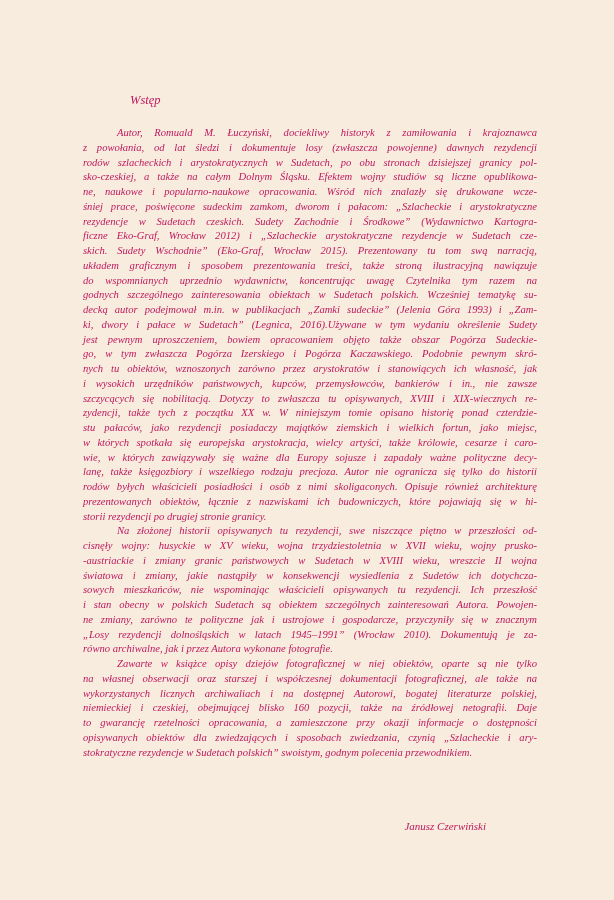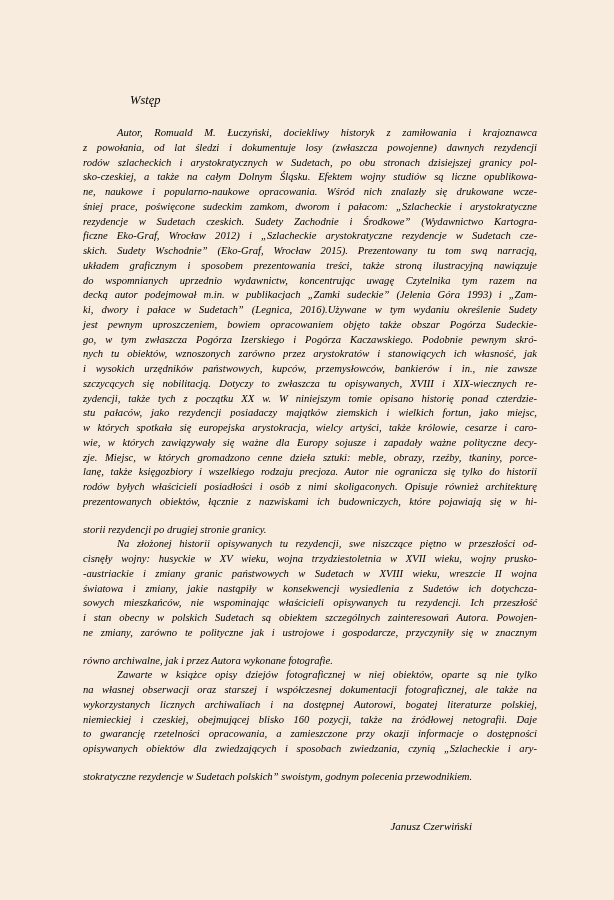--- a/index.html
+++ b/index.html
@@ -7,21 +7,21 @@
     padding: 0;
     background: #f8ecdf;
   }
   .page {
     position: relative;
     width: 614px;
     height: 900px;
     background: #f8ecdf;
     font-family: "Liberation Serif", "DejaVu Serif", serif;
     font-style: italic;
-    color: #000000;
+    color: #be185d;
     overflow: hidden;
   }
   .chapter-title {
     position: absolute;
     left: 130px;
     top: 93px;
     font-size: 12.5px;
     font-weight: normal;
     margin: 0;
   }
@@ -37,69 +37,69 @@
     text-align: justify;
     text-align-last: justify;
     height: 14.75px;
     overflow: visible;
   }
   .line.first {
     text-indent: 34px;
   }
   .line.last {
     text-align-last: left;
-    margin-top: 13px;
   }
   .signature {
     position: absolute;
     top: 820px;
-    right: 142px;
+    right: 128px;
     font-size: 11px;
   }
 </style>
 </head>
 <body>
 
 <div class="page">
   <h1 class="chapter-title">Wstęp</h1>
   <div class="body-text" id="body-text">
       <div class="line first">Autor, Romuald M. Łuczyński, dociekliwy historyk z zamiłowania i krajoznawca</div>
       <div class="line">z powołania, od lat śledzi i dokumentuje losy (zwłaszcza powojenne) dawnych rezydencji</div>
       <div class="line">rodów szlacheckich i arystokratycznych w Sudetach, po obu stronach dzisiejszej granicy pol-</div>
       <div class="line">sko-czeskiej, a także na całym Dolnym Śląsku. Efektem wojny studiów są liczne opublikowa-</div>
       <div class="line">ne, naukowe i popularno-naukowe opracowania. Wśród nich znalazły się drukowane wcze-</div>
       <div class="line">śniej prace, poświęcone sudeckim zamkom, dworom i pałacom: „Szlacheckie i arystokratyczne</div>
       <div class="line">rezydencje w Sudetach czeskich. Sudety Zachodnie i Środkowe” (Wydawnictwo Kartogra-</div>
       <div class="line">ficzne Eko-Graf, Wrocław 2012) i „Szlacheckie arystokratyczne rezydencje w Sudetach cze-</div>
       <div class="line">skich. Sudety Wschodnie” (Eko-Graf, Wrocław 2015). Prezentowany tu tom swą narracją,</div>
       <div class="line">układem graficznym i sposobem prezentowania treści, także stroną ilustracyjną nawiązuje</div>
       <div class="line">do wspomnianych uprzednio wydawnictw, koncentrując uwagę Czytelnika tym razem na</div>
+      <div class="line">godnych szczególnego zainteresowania obiektach w Sudetach polskich. Wcześniej tematykę su-</div>
       <div class="line">decką autor podejmował m.in. w publikacjach „Zamki sudeckie” (Jelenia Góra 1993) i „Zam-</div>
       <div class="line">ki, dwory i pałace w Sudetach” (Legnica, 2016).Używane w tym wydaniu określenie Sudety</div>
       <div class="line">jest pewnym uproszczeniem, bowiem opracowaniem objęto także obszar Pogórza Sudeckie-</div>
       <div class="line">go, w tym zwłaszcza Pogórza Izerskiego i Pogórza Kaczawskiego. Podobnie pewnym skró-</div>
       <div class="line">nych tu obiektów, wznoszonych zarówno przez arystokratów i stanowiących ich własność, jak</div>
       <div class="line">i wysokich urzędników państwowych, kupców, przemysłowców, bankierów i in., nie zawsze</div>
       <div class="line">szczycących się nobilitacją. Dotyczy to zwłaszcza tu opisywanych, XVIII i XIX-wiecznych re-</div>
       <div class="line">zydencji, także tych z początku XX w. W niniejszym tomie opisano historię ponad czterdzie-</div>
       <div class="line">stu pałaców, jako rezydencji posiadaczy majątków ziemskich i wielkich fortun, jako miejsc,</div>
       <div class="line">w których spotkała się europejska arystokracja, wielcy artyści, także królowie, cesarze i caro-</div>
       <div class="line">wie, w których zawiązywały się ważne dla Europy sojusze i zapadały ważne polityczne decy-</div>
-      <div class="line">zje. Miejsc, w których gromadzono cenne dzieła sztuki: meble, obrazy, rzeźby, tkaniny, porce-</div>
       <div class="line">lanę, także księgozbiory i wszelkiego rodzaju precjoza. Autor nie ogranicza się tylko do historii</div>
       <div class="line">rodów byłych właścicieli posiadłości i osób z nimi skoligaconych. Opisuje również architekturę</div>
       <div class="line">prezentowanych obiektów, łącznie z nazwiskami ich budowniczych, które pojawiają się w hi-</div>
       <div class="line last">storii rezydencji po drugiej stronie granicy.</div>
       <div class="line first">Na złożonej historii opisywanych tu rezydencji, swe niszczące piętno w przeszłości od-</div>
       <div class="line">cisnęły wojny: husyckie w XV wieku, wojna trzydziestoletnia w XVII wieku, wojny prusko-</div>
       <div class="line">-austriackie i zmiany granic państwowych w Sudetach w XVIII wieku, wreszcie II wojna</div>
       <div class="line">światowa i zmiany, jakie nastąpiły w konsekwencji wysiedlenia z Sudetów ich dotychcza-</div>
       <div class="line">sowych mieszkańców, nie wspominając właścicieli opisywanych tu rezydencji. Ich przeszłość</div>
       <div class="line">i stan obecny w polskich Sudetach są obiektem szczególnych zainteresowań Autora. Powojen-</div>
       <div class="line">ne zmiany, zarówno te polityczne jak i ustrojowe i gospodarcze, przyczyniły się w znacznym</div>
+      <div class="line">„Losy rezydencji dolnośląskich w latach 1945–1991” (Wrocław 2010). Dokumentują je za-</div>
       <div class="line last">równo archiwalne, jak i przez Autora wykonane fotografie.</div>
       <div class="line first">Zawarte w książce opisy dziejów fotograficznej w niej obiektów, oparte są nie tylko</div>
       <div class="line">na własnej obserwacji oraz starszej i współczesnej dokumentacji fotograficznej, ale także na</div>
       <div class="line">wykorzystanych licznych archiwaliach i na dostępnej Autorowi, bogatej literaturze polskiej,</div>
       <div class="line">niemieckiej i czeskiej, obejmującej blisko 160 pozycji, także na źródłowej netografii. Daje</div>
       <div class="line">to gwarancję rzetelności opracowania, a zamieszczone przy okazji informacje o dostępności</div>
       <div class="line">opisywanych obiektów dla zwiedzających i sposobach zwiedzania, czynią „Szlacheckie i ary-</div>
       <div class="line last">stokratyczne rezydencje w Sudetach polskich” swoistym, godnym polecenia przewodnikiem.</div>
     </div>
   <div class="signature">Janusz Czerwiński</div>

